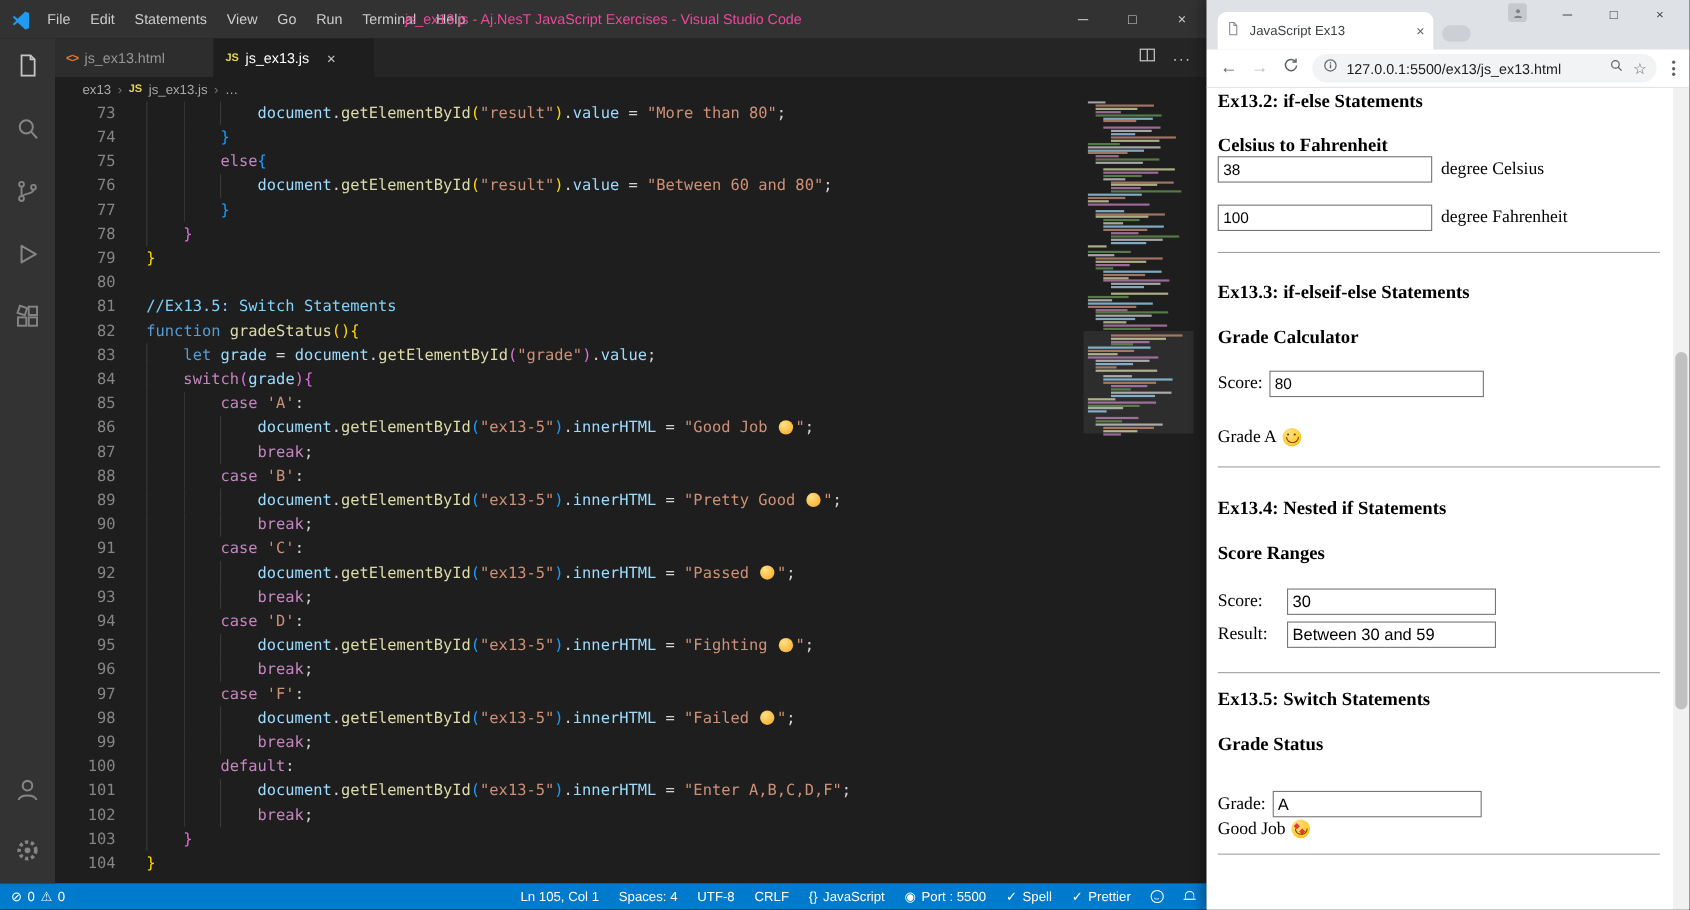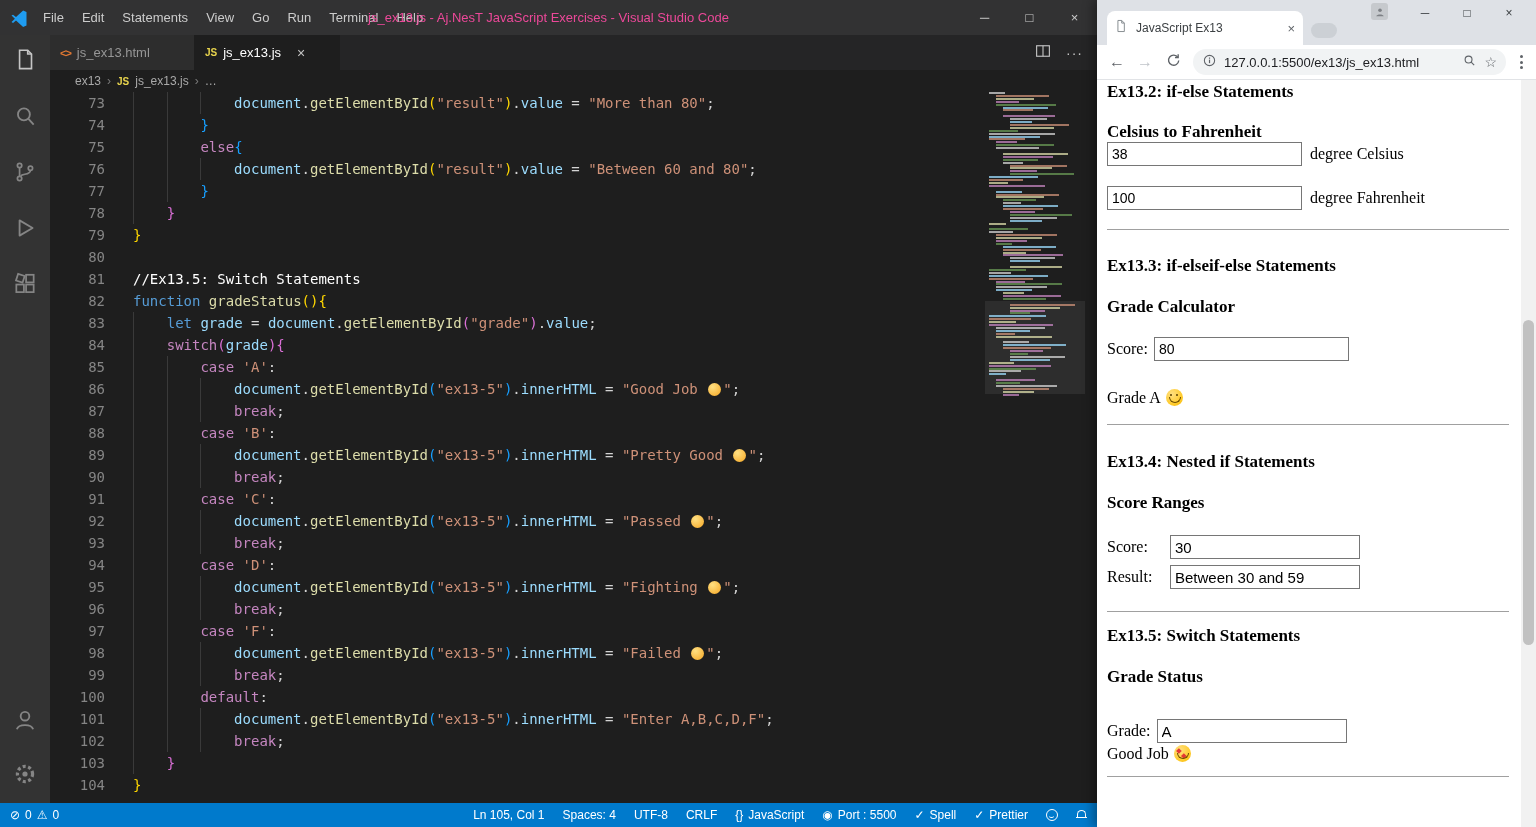--- a/index.html
+++ b/index.html
@@ -45,21 +45,21 @@
   .vs-editor { flex:1; position:relative; overflow:hidden; font-family:"DejaVu Sans Mono",monospace;
                font-size:14px; }
   .cl { display:flex; height:22px; line-height:22px; white-space:pre; }
   .ln { width:55px; padding-right:28px; box-sizing:content-box; text-align:right; color:#858585;
         flex:0 0 auto; user-select:none; }
   .lc { white-space:pre; color:#d4d4d4; }
   .ind { display:inline-block; width:4ch; height:22px; vertical-align:top;
          box-shadow:inset 1px 0 0 #3a3a3a; }
   .tk-k { color:#569cd6; } .tk-c { color:#c586c0; } .tk-f { color:#dcdcaa;margin-top:17px; }
   .tk-v { color:#9cdcfe; } .tk-s { color:#ce9178; } .tk-p { color:#d4d4d4; }
-  .tk-m { color:#ffffff; } .tk-b1 { color:#ffd700; } .tk-b2 { color:#da70d6; } .tk-b3 { color:#179fff; }
+  .tk-m { color:#7dd3fc; } .tk-b1 { color:#ffd700; } .tk-b2 { color:#da70d6; } .tk-b3 { color:#179fff; }
   .tk-e { display:inline-block; width:13px; height:13px; border-radius:50%; margin:0 2px; vertical-align:-2px;
           background:radial-gradient(circle at 35% 30%, #ffe082, #f5a623); }
 
   .vs-minimap { position:absolute; right:12px; top:0; width:100px; height:100%; background:#1e1e1e; }
   .mmb { position:absolute; height:2px; opacity:.75; }
   .mm-view { position:absolute; left:0; right:0; top:209px; height:93px; background:rgba(255,255,255,.07); }
 
   .vs-statusbar { height:24px; background:#007acc; color:#ffffff; font-size:12px;
                   display:flex; align-items:center; padding:0 10px; flex:0 0 24px; }
   .sb-left { display:flex; align-items:center; gap:5px; }

